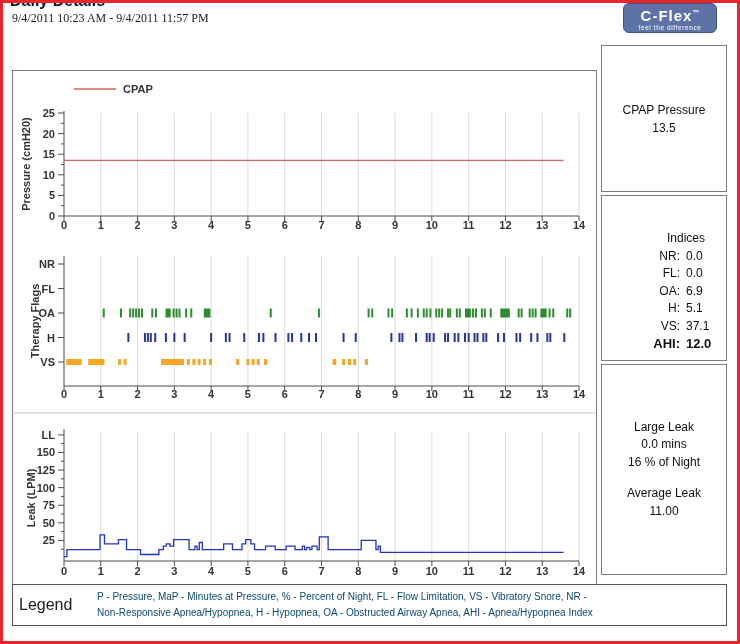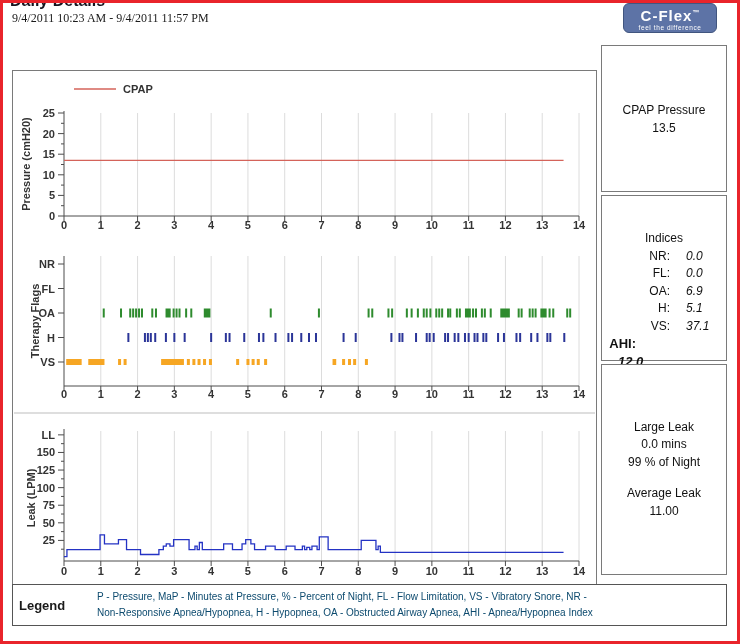--- a/index.html
+++ b/index.html
@@ -21,33 +21,33 @@
   .chartbox{
     position:absolute;left:12px;top:70px;width:583px;height:520px;
     border:1px solid #7a7a7a;box-sizing:content-box;background:#fff;
   }
   .rp{
     position:absolute;left:601px;width:126px;border:1px solid #7a7a7a;box-sizing:border-box;
     background:#fff;font-size:12px;color:#111;
     display:flex;flex-direction:column;align-items:center;
   }
   .rp1{top:45px;height:147px;justify-content:center;line-height:18px;}
-  .rp2{top:195px;height:166px;padding-top:34px;line-height:17.5px;}
+  .rp2{top:195px;height:166px;padding-top:34px;line-height:17.5px;padding-left:44px;}
   .rp3{top:364px;height:211px;justify-content:center;line-height:17.5px;}
   .rp-title{margin-bottom:0;}
   .irow{display:flex;width:100%;justify-content:flex-end;}
   .ilab{width:34px;text-align:right;}
-  .ival{width:40px;text-align:left;margin-left:16px;font-style:italic;}
-  .irow.ahi{font-weight:bold;font-size:13px;flex-direction:column;}
+  .ival{width:40px;text-align:left;margin-left:6px;}
+  .irow.ahi{font-weight:bold;font-size:13px;}
   .spacer{height:14px;}
   .legendbox{
     position:absolute;left:12px;top:584px;width:715px;height:42px;border:1px solid #555;
     box-sizing:border-box;display:flex;background:#fff;
   }
-  .legend-label{font-weight:bold;font-size:13px;width:78px;padding-left:6px;display:flex;align-items:center;}
+  .legend-label{font-weight:normal;font-size:16px;width:78px;padding-left:6px;display:flex;align-items:center;}
   .legend-text{font-size:10px;line-height:16px;padding-top:4px;color:#0c4a6e;}
   svg text{font-family:"Liberation Sans",sans-serif;}
 </style>
 </head>
 <body>
 
 <div class="page-title">Daily Details</div>
 <div class="date-range">9/4/2011 10:23 AM - 9/4/2011 11:57 PM</div>
 
 <div class="logo">
@@ -403,21 +403,21 @@
     </div>
   <div class="irow ahi">
       <span class="ilab">AHI:</span>
       <span class="ival">12.0</span>
     </div>
 </div>
 
 <div class="rp rp3">
   <div>Large Leak</div>
   <div>0.0 mins</div>
-  <div>99 % of Night</div>
+  <div>16 % of Night</div>
   <div class="spacer"></div>
   <div>Average Leak</div>
   <div>11.00</div>
 </div>
 
 <div class="legendbox">
   <div class="legend-label">Legend</div>
   <div class="legend-text">
     <div>P - Pressure, MaP - Minutes at Pressure, % - Percent of Night, FL - Flow Limitation, VS - Vibratory Snore, NR -</div>
     <div>Non-Responsive Apnea/Hypopnea, H - Hypopnea, OA - Obstructed Airway Apnea, AHI - Apnea/Hypopnea Index</div>

